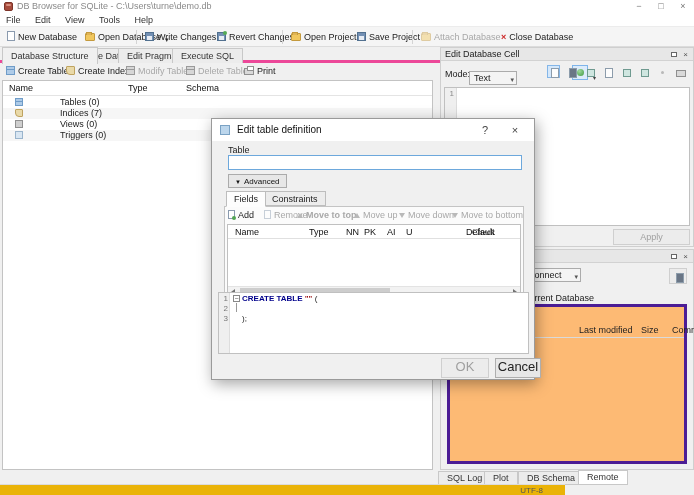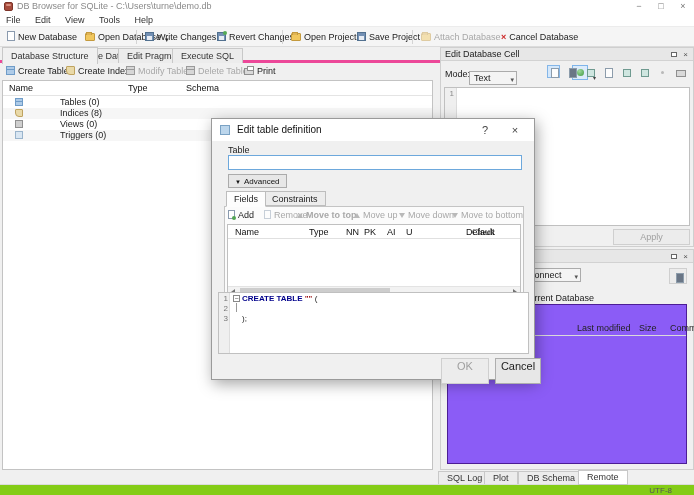--- a/index.html
+++ b/index.html
@@ -79,28 +79,28 @@
   .cicon.teal:after{background:#cfe6e0;border-color:#6f9a90;height:6px;top:3px;}
   .cicon.caret:before{content:"▾";position:absolute;right:-1px;bottom:-4px;font-size:6px;color:#444;z-index:2;}
   .cicon.dot:after{left:5px;top:5px;width:3px;height:3px;background:#b9b9b9;border:none;border-radius:50%;}
   .cicon.printer:after{left:2px;top:4px;width:8px;height:5px;background:#d9d9d9;border:1px solid #8f8f8f;}
   .editor{position:absolute;background:#fff;border:1px solid #c0c0c0;}
   .gutter{position:absolute;left:0;top:0;bottom:0;width:12px;background:#efefef;border-right:1px solid #dcdcdc;color:#8a8a8a;font-family:"DejaVu Sans Mono",monospace;font-size:8px;text-align:right;padding:1px 2px 0 0;}
   .btn{display:inline-block;text-align:center;border:1px solid #aeaeae;background:#e7e7e7;color:#222;}
   .btn.dis{border-color:#cfcfcf;background:#ececec;color:#9f9f9f;}
 
   
-  .rtable{position:absolute;background:#8b5cf6;border:1px solid #4c1d95;}
+  .rtable{position:absolute;background:#fdba74;border:3px solid #4c1d95;}
   .rthead{position:absolute;left:0;top:14px;width:100%;height:17px;border-bottom:1px solid #dadada;}
   .rthead span{position:absolute;top:4px;color:#222;}
 
   
   .btab{position:absolute;top:1px;height:14px;line-height:13px;padding:0 8px;background:#ececec;border:1px solid #c8c8c8;color:#333;}
   .btab.active{background:#fff;height:15px;top:0;z-index:2;}
-  .statusbar{left:0;top:484px;width:694px;height:11px;background:#84cc16;border-top:1px solid #dcdcdc;}
+  .statusbar{left:0;top:484px;width:565px;height:11px;background:#eab308;border-top:1px solid #dcdcdc;}
   .statusbar .enc{position:absolute;right:22px;top:1px;color:#555;font-size:8px;}
 
   
   .dialog{left:211px;top:118px;width:324px;height:262px;background:#f0f0f0;border:1px solid #9a9a9a;box-shadow:2px 4px 14px rgba(0,0,0,.35);z-index:10;}
   .dlgtitle{position:absolute;left:0;top:0;width:100%;height:22px;background:#fff;line-height:22px;font-size:10px;color:#111;}
   .dlgtitle .t{position:absolute;left:25px;top:0;}
   .dlgico{position:absolute;left:8px;top:6px;width:10px;height:10px;background:#bcd6ec;border:1px solid #7aa2c4;}
   .dlgbtn{position:absolute;top:0;width:26px;height:22px;text-align:center;line-height:22px;color:#444;font-size:11px;}
   .fld-input{position:absolute;left:16px;top:36px;width:294px;height:15px;border:1px solid #6da8dc;background:#fff;font-size:9px;padding:0 3px;outline:none;}
   .advbtn{position:absolute;left:16px;top:55px;height:14px;line-height:13px;padding:0 6px;border:1px solid #ababab;background:#e7e7e7;font-size:8px;color:#111;}
@@ -121,21 +121,21 @@
   .harrow.l:after{border-right:4px solid #707070;}
   .harrow.r:after{border-left:4px solid #707070;}
   .hthumb{position:absolute;left:12px;top:1px;width:150px;height:7px;background:#cdcdcd;}
   .sqlbox{position:absolute;left:6px;top:173px;width:311px;height:62px;background:#fff;border:1px solid #c0c0c0;font-family:"DejaVu Sans Mono",monospace;font-size:8px;}
   .sqlgut{position:absolute;left:0;top:0;bottom:0;width:11px;background:#efefef;border-right:1px solid #ddd;color:#777;text-align:right;padding:1px 1px 0 0;line-height:10px;}
   .sqlcode{position:absolute;left:14px;top:1px;line-height:10px;white-space:pre;}
   .kw{color:#00008b;font-weight:bold;}
   .strlit{color:#9c1111;font-weight:bold;}
   .fold{display:inline-block;width:7px;height:7px;border:1px solid #888;background:#fff;line-height:5px;font-size:7px;text-align:center;color:#555;margin-right:1px;vertical-align:0;}
   .foldline{position:absolute;left:17px;top:10px;width:1px;height:9px;background:#999;}
-  .dlgfoot .btn{position:absolute;height:26px;line-height:15px;font-size:11px;}
+  .dlgfoot .btn{position:absolute;height:20px;line-height:15px;font-size:13px;}
 </style>
 </head>
 <body>
 
 <div class="app">
 
   <div class="abs titlebar">
     <span class="appicon"></span>
     <span class="txt">DB Browser for SQLite - C:\Users\turne\demo.db</span>
     <span class="winbtn" style="right:44px;">−</span>
@@ -155,21 +155,21 @@
     <span class="tbtn" style="left:2px;"><span class="ic ic-doc"></span><span>New Database</span></span>
     <span class="tbtn" style="left:80px;"><span class="ic ic-folder"></span><span>Open Database</span><span class="ddcaret">▾</span></span>
     <span class="tsep" style="left:136px;"></span>
     <span class="tbtn" style="left:140px;"><span class="ic ic-disk"></span><span>Write Changes</span></span>
     <span class="tbtn" style="left:212px;"><span class="ic ic-disk green"></span><span>Revert Changes</span></span>
     <span class="tsep" style="left:282px;"></span>
     <span class="tbtn" style="left:286px;"><span class="ic ic-folder"></span><span>Open Project</span></span>
     <span class="tbtn" style="left:352px;"><span class="ic ic-disk"></span><span>Save Project</span></span>
     <span class="tsep" style="left:412px;"></span>
     <span class="tbtn dis" style="left:416px;"><span class="ic ic-folder dim"></span><span>Attach Database</span></span>
-    <span class="tbtn" style="left:496px;"><span class="xred">×</span><span>Cancel Database</span></span>
+    <span class="tbtn" style="left:496px;"><span class="xred">×</span><span>Close Database</span></span>
   </div>
 
   <div class="abs maintabs">
     <span class="mtab active" style="left:2px;">Database Structure</span>
     <span class="mtab" style="left:64px;">Browse Data</span>
     <span class="mtab" style="left:118px;">Edit Pragmas</span>
     <span class="mtab" style="left:172px;">Execute SQL</span>
   </div>
 
   <div class="abs stoolbar">
@@ -185,21 +185,21 @@
       <span style="left:6px;">Name</span>
       <span style="left:125px;">Type</span>
       <span style="left:183px;">Schema</span>
     </div>
     <div class="trow" style="top:16px;background:#fff;">
       <span class="tic ic ic-grid ic-sm"></span>
         <span class="lbl">Tables (0)</span>
     </div>
     <div class="trow" style="top:27px;background:#f6f6f6;">
       <span class="tic ic ic-tag ic-sm"></span>
-        <span class="lbl">Indices (8)</span>
+        <span class="lbl">Indices (7)</span>
     </div>
     <div class="trow" style="top:38px;background:#fff;">
       <span class="tic ic ic-views"></span>
         <span class="lbl">Views (0)</span>
     </div>
     <div class="trow" style="top:49px;background:#f6f6f6;">
       <span class="tic ic ic-trig"></span>
         <span class="lbl">Triggers (0)</span>
     </div>
   </div>

